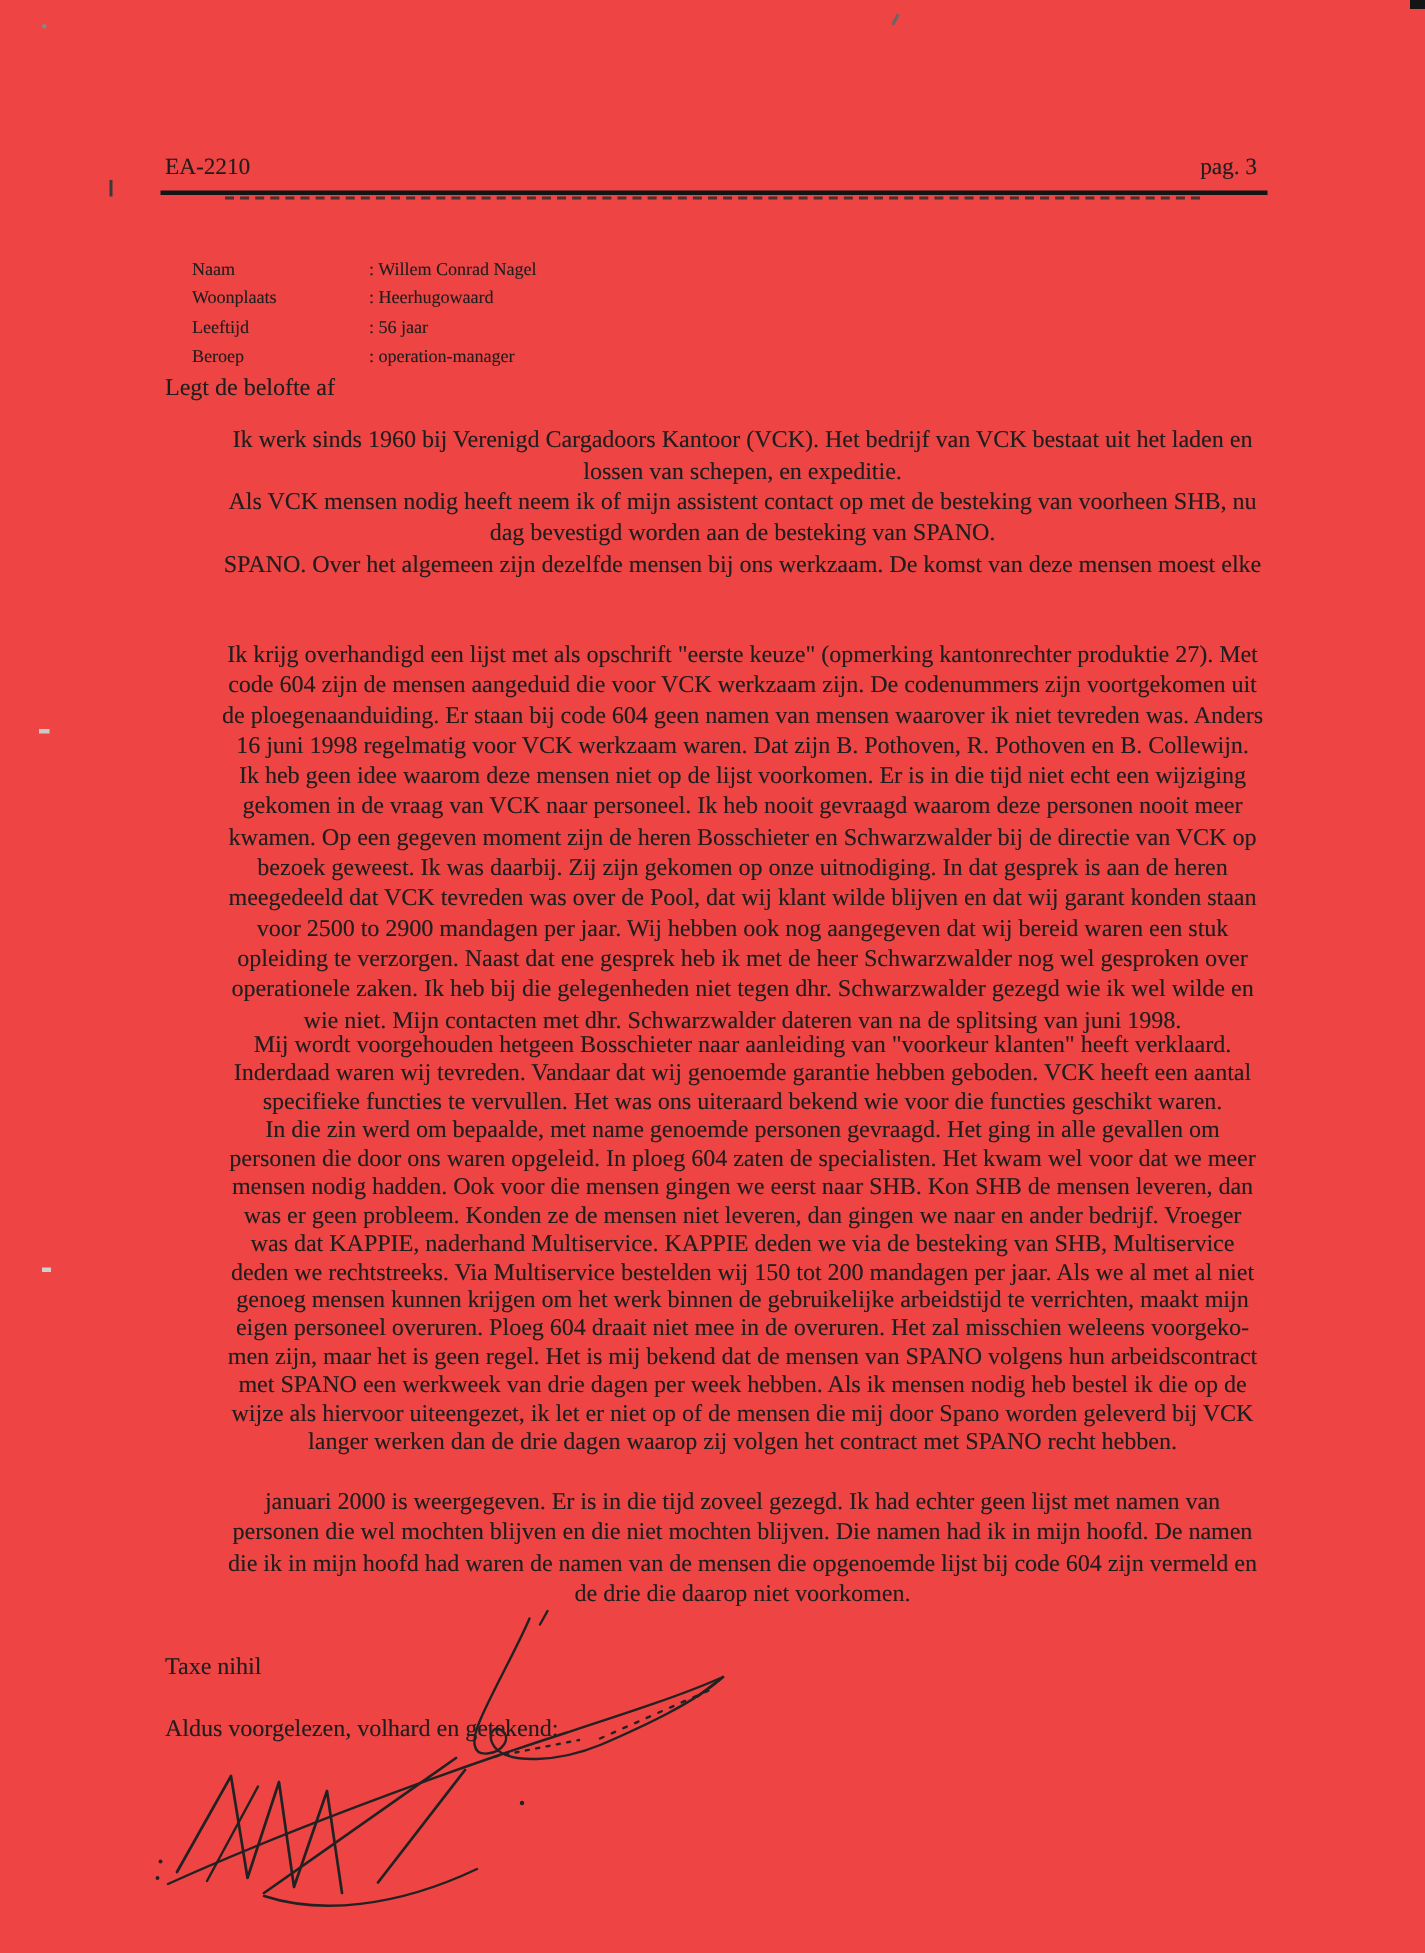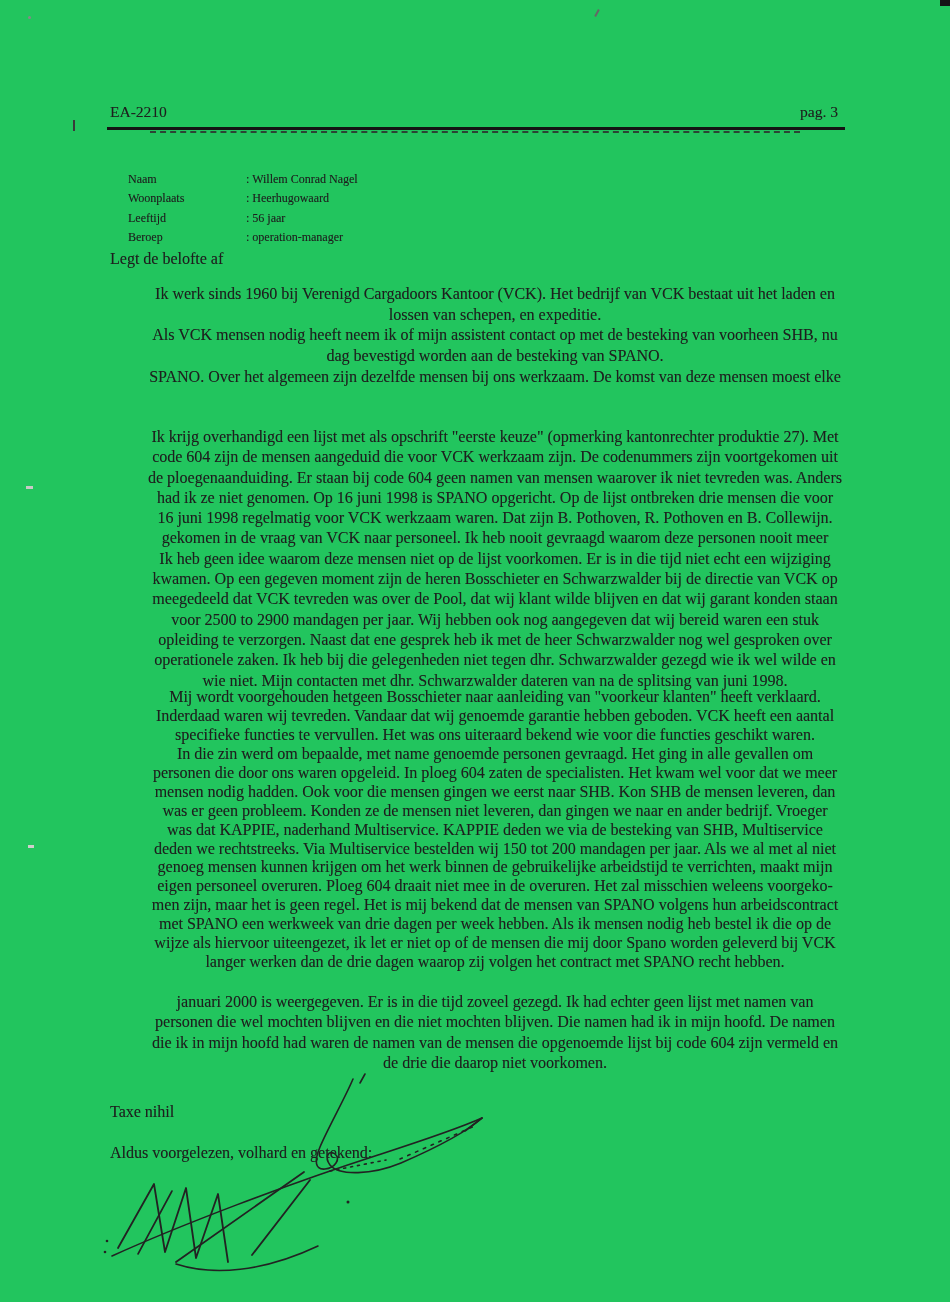--- a/index.html
+++ b/index.html
@@ -1,19 +1,19 @@
 <!DOCTYPE html>
 <html><head>
 <meta charset="utf-8">
 <style>
   html,body{margin:0;padding:0;background:#ffffff;}
   .page{
     position:relative;
     width:950px;height:1302px;
-    background:#22c55e;
+    background:#ef4444;
     font-family:"Liberation Serif","DejaVu Serif",serif;
     color:#1e1e1e;
     overflow:hidden;
   }
   .txt{text-shadow:0.2px 0.2px 0 rgba(25,25,25,0.35);}
   .header-row{
     position:absolute;left:110px;top:103px;width:728px;
     display:flex;justify-content:space-between;
     font-size:15.5px;
   }
@@ -80,25 +80,25 @@
       <div class="tline">Ik werk sinds 1960 bij Verenigd Cargadoors Kantoor (VCK). Het bedrijf van VCK bestaat uit het laden en</div>
       <div class="tline">lossen van schepen, en expeditie.</div>
       <div class="tline">Als VCK mensen nodig heeft neem ik of mijn assistent contact op met de besteking van voorheen SHB, nu</div>
       <div class="tline">dag bevestigd worden aan de besteking van SPANO.</div>
       <div class="tline">SPANO. Over het algemeen zijn dezelfde mensen bij ons werkzaam. De komst van deze mensen moest elke</div>
     </div>
   <div class="para p2 txt">
       <div class="tline">Ik krijg overhandigd een lijst met als opschrift "eerste keuze" (opmerking kantonrechter produktie 27). Met</div>
       <div class="tline">code 604 zijn de mensen aangeduid die voor VCK werkzaam zijn. De codenummers zijn voortgekomen uit</div>
       <div class="tline">de ploegenaanduiding. Er staan bij code 604 geen namen van mensen waarover ik niet tevreden was. Anders</div>
-      <div class="tline">had ik ze niet genomen. Op 16 juni 1998 is SPANO opgericht. Op de lijst ontbreken drie mensen die voor</div>
       <div class="tline">16 juni 1998 regelmatig voor VCK werkzaam waren. Dat zijn B. Pothoven, R. Pothoven en B. Collewijn.</div>
+      <div class="tline">Ik heb geen idee waarom deze mensen niet op de lijst voorkomen. Er is in die tijd niet echt een wijziging</div>
       <div class="tline">gekomen in de vraag van VCK naar personeel. Ik heb nooit gevraagd waarom deze personen nooit meer</div>
-      <div class="tline">Ik heb geen idee waarom deze mensen niet op de lijst voorkomen. Er is in die tijd niet echt een wijziging</div>
       <div class="tline">kwamen. Op een gegeven moment zijn de heren Bosschieter en Schwarzwalder bij de directie van VCK op</div>
+      <div class="tline">bezoek geweest. Ik was daarbij. Zij zijn gekomen op onze uitnodiging. In dat gesprek is aan de heren</div>
       <div class="tline">meegedeeld dat VCK tevreden was over de Pool, dat wij klant wilde blijven en dat wij garant konden staan</div>
       <div class="tline">voor 2500 to 2900 mandagen per jaar. Wij hebben ook nog aangegeven dat wij bereid waren een stuk</div>
       <div class="tline">opleiding te verzorgen. Naast dat ene gesprek heb ik met de heer Schwarzwalder nog wel gesproken over</div>
       <div class="tline">operationele zaken. Ik heb bij die gelegenheden niet tegen dhr. Schwarzwalder gezegd wie ik wel wilde en</div>
       <div class="tline">wie niet. Mijn contacten met dhr. Schwarzwalder dateren van na de splitsing van juni 1998.</div>
     </div>
   <div class="para p3 txt">
       <div class="tline">Mij wordt voorgehouden hetgeen Bosschieter naar aanleiding van "voorkeur klanten" heeft verklaard.</div>
       <div class="tline">Inderdaad waren wij tevreden. Vandaar dat wij genoemde garantie hebben geboden. VCK heeft een aantal</div>
       <div class="tline">specifieke functies te vervullen. Het was ons uiteraard bekend wie voor die functies geschikt waren.</div>

